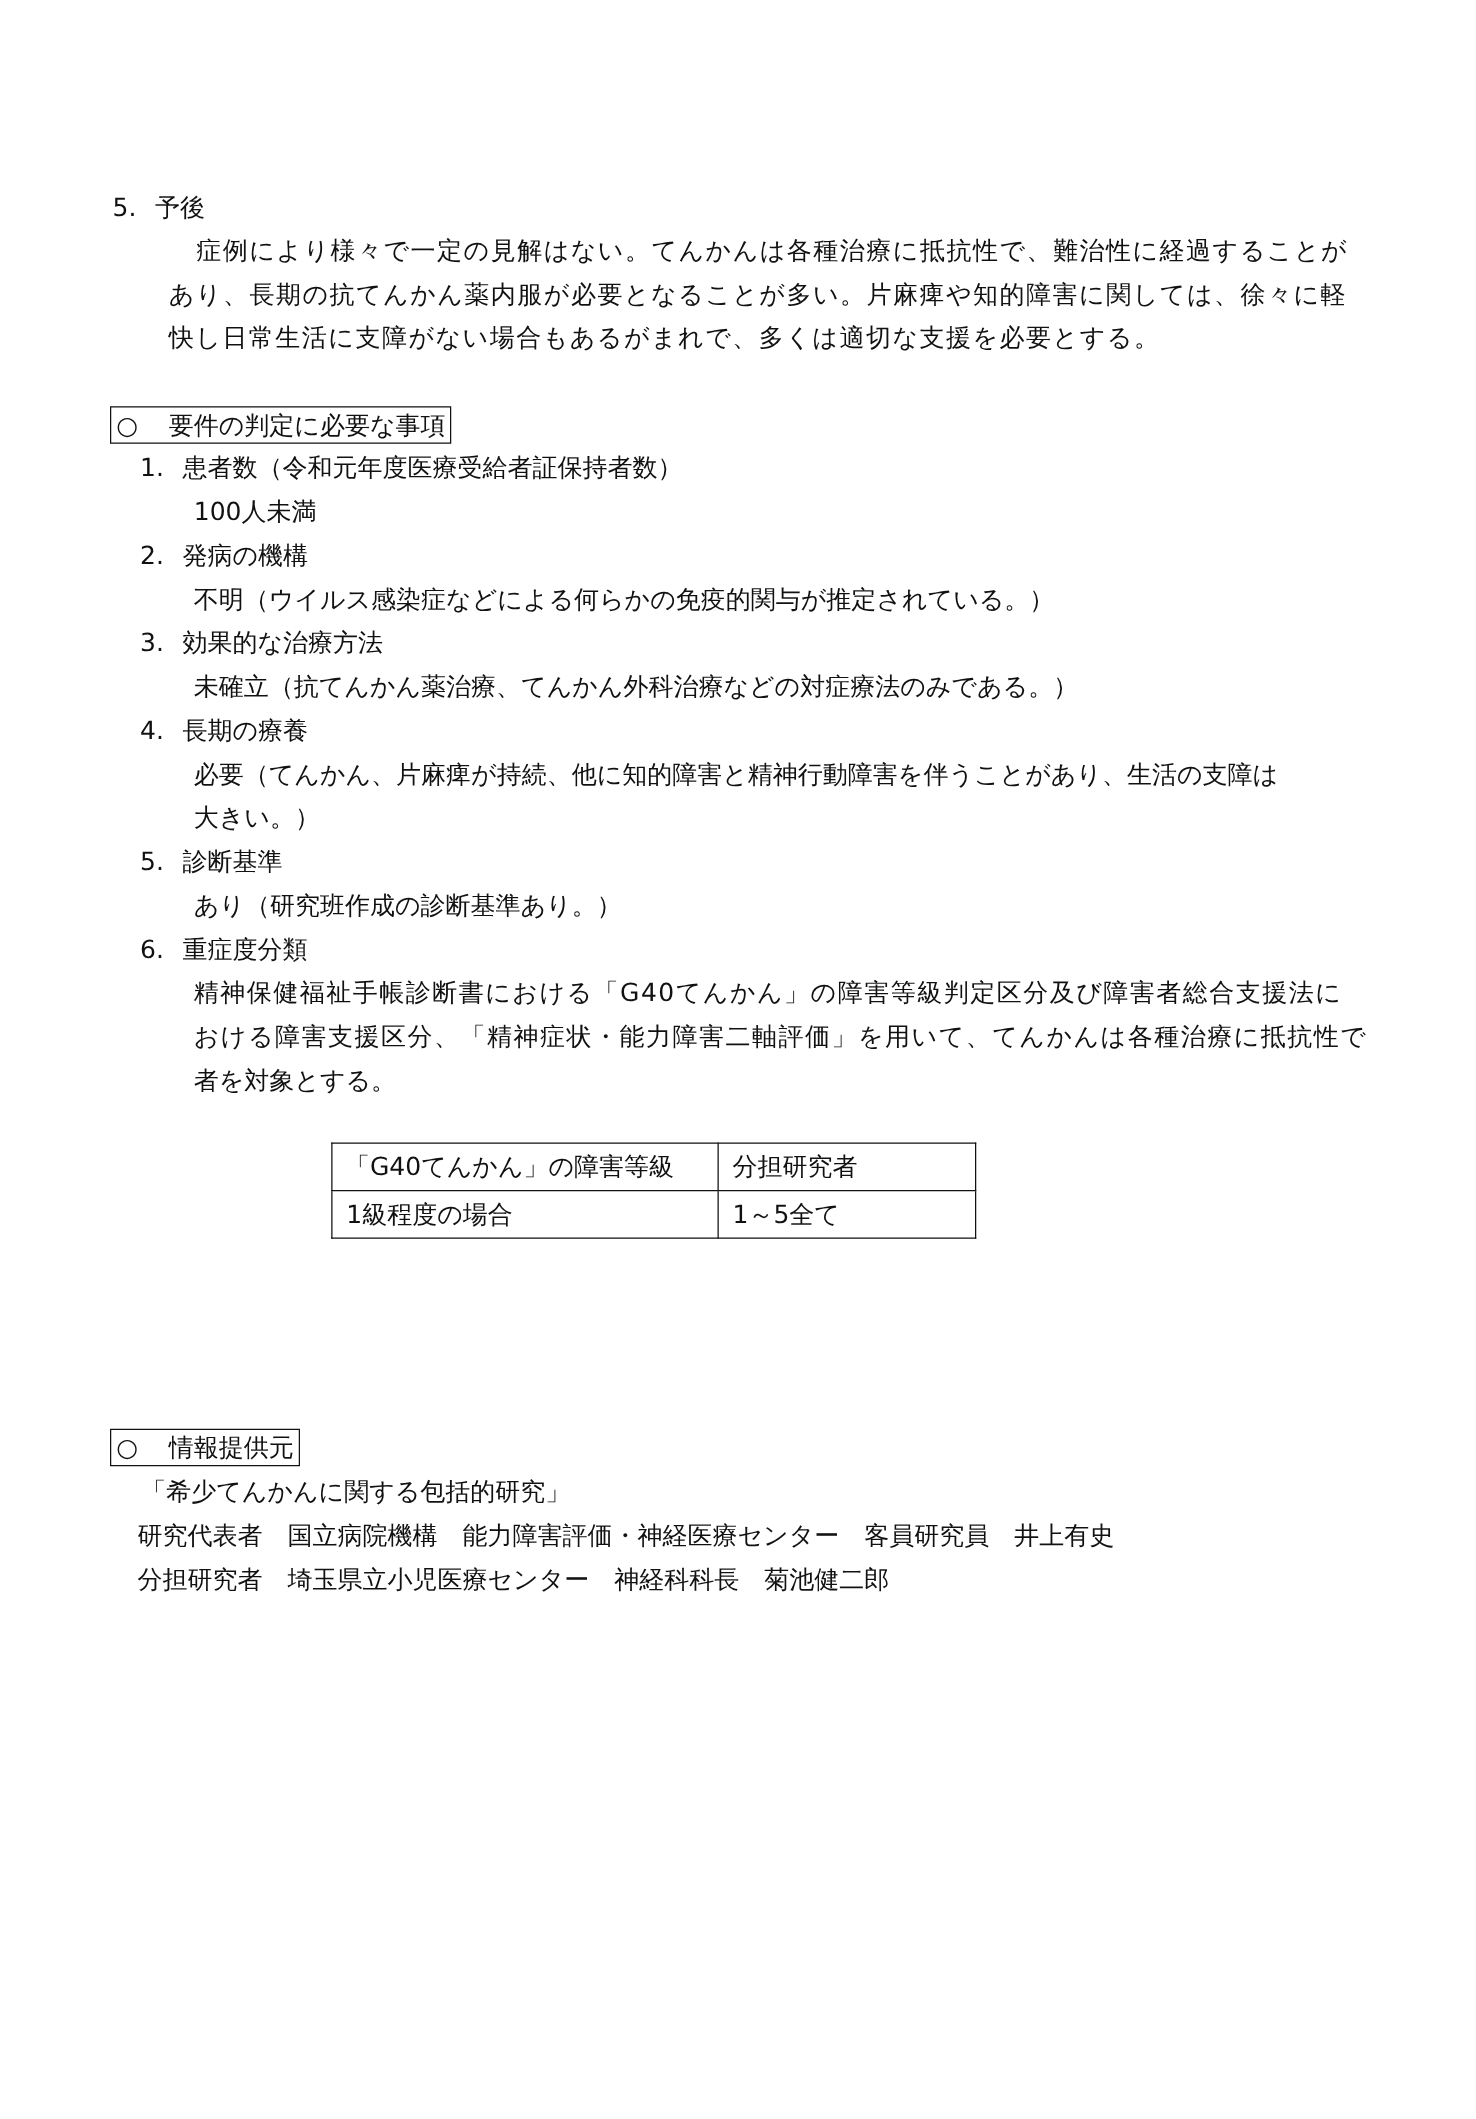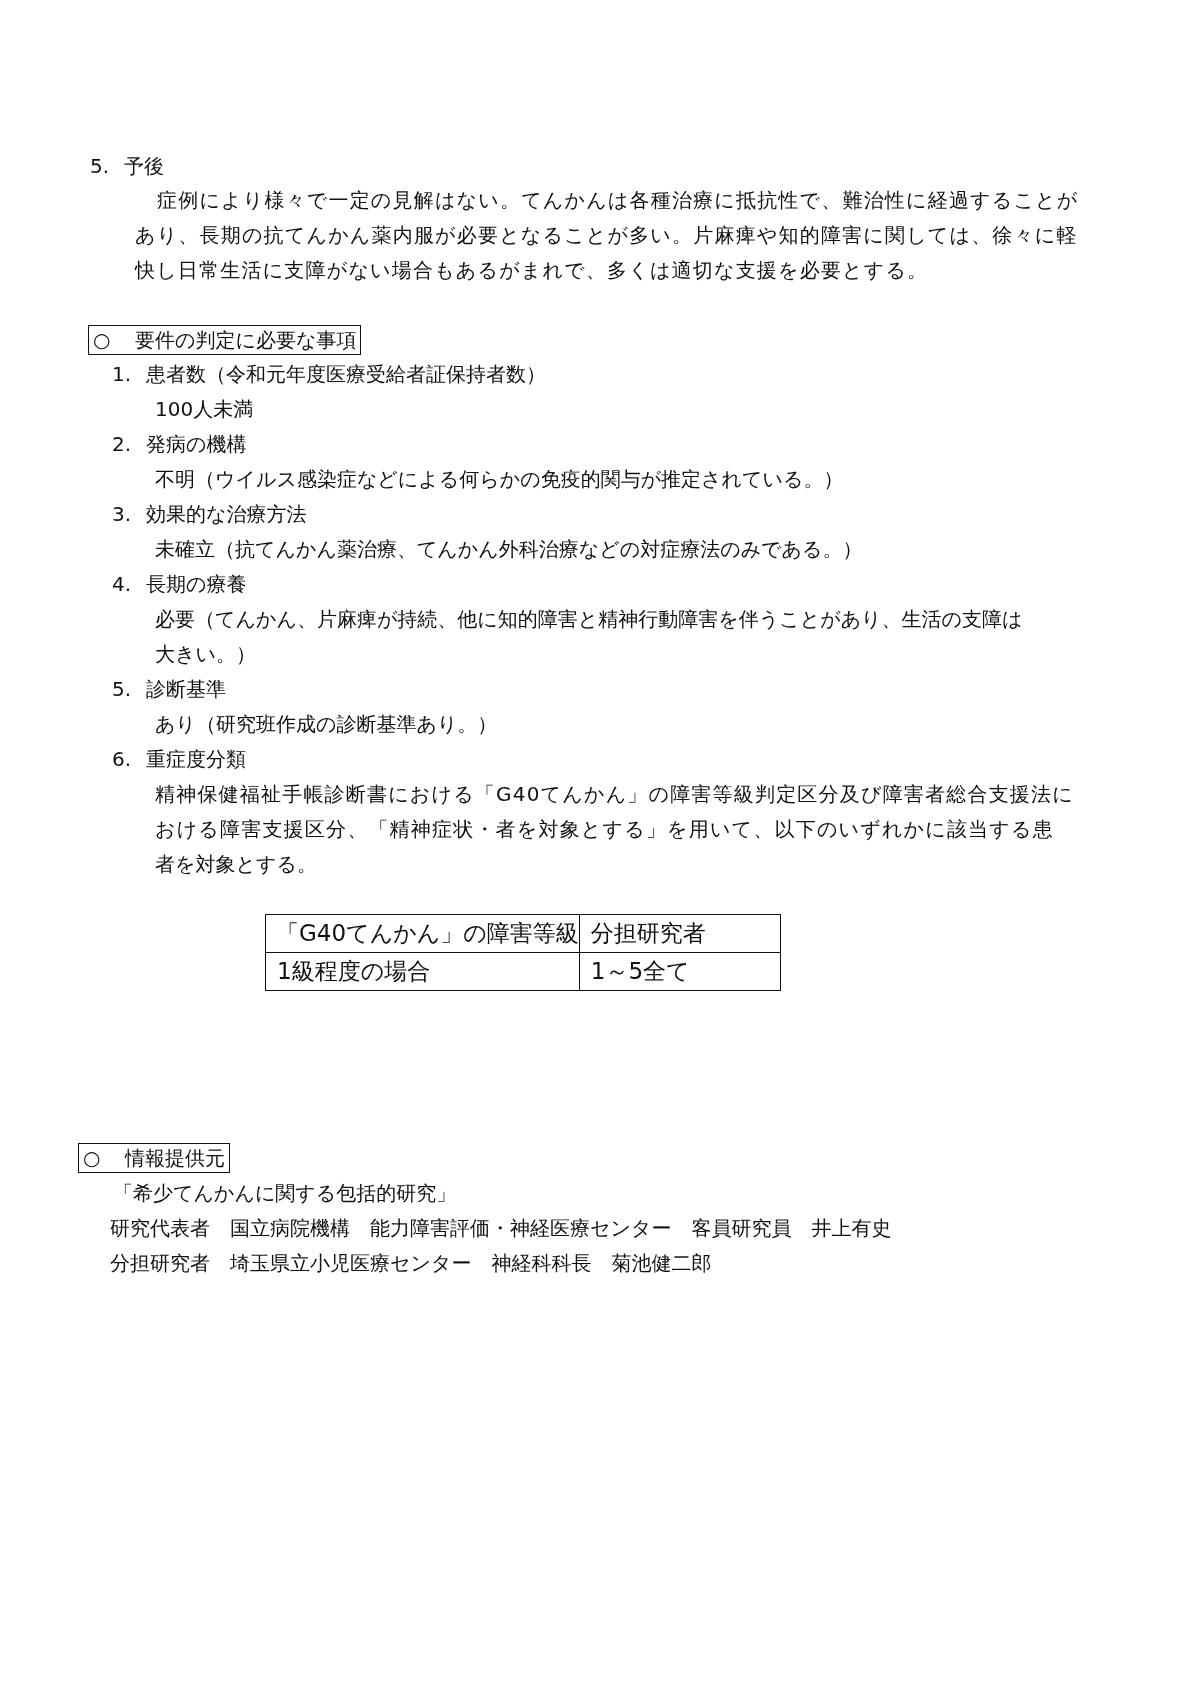--- a/index.html
+++ b/index.html
@@ -32,21 +32,21 @@
   }
   .boxed .circle { display: inline-block; width: 42px; }
   .item-label { left: 112px; }
   .item-content { left: 155px; text-align: center; }
   table.grade-table {
     position: absolute;
     left: 265px;
     top: 914px;
     width: 516px;
     border-collapse: collapse;
-    font-size: 23px;
+    font-size: 20px;
   }
   table.grade-table td {
     border: 1.5px solid #111111;
     height: 37px;
     padding: 0 0 0 11px;
     line-height: 37px;
     white-space: nowrap;
     vertical-align: middle;
   }
   table.grade-table td.c1 { width: 297px; }
@@ -90,35 +90,35 @@
 
 <div class="abs item-label" style="top:672px;">
   <span class="num">5.</span><span>診断基準</span>
 </div>
 <div class="abs item-content" style="top:707px;">あり（研究班作成の診断基準あり。）</div>
 
 <div class="abs item-label" style="top:742px;">
   <span class="num">6.</span><span>重症度分類</span>
 </div>
 <div class="abs item-content para-line" style="top:777px;">精神保健福祉手帳診断書における「G40てんかん」の障害等級判定区分及び障害者総合支援法に</div>
-<div class="abs item-content para-line" style="top:812px;">おける障害支援区分、「精神症状・者を対象とする」を用いて、以下のいずれかに該当する患</div>
+<div class="abs item-content para-line" style="top:812px;">おける障害支援区分、「精神症状・能力障害二軸評価」を用いて、てんかんは各種治療に抵抗性で</div>
 <div class="abs item-content" style="top:847px;">者を対象とする。</div>
 
 <table class="grade-table">
   <tbody>
       <tr>
     <td class="c1 hc1">「G40てんかん」の障害等級</td>
     <td>分担研究者</td>
   </tr>
   <tr>
     <td class="c1">1級程度の場合</td>
     <td>1～5全て</td>
   </tr>
 </tbody>
   </table>
 
-<div class="boxed" style="left:78px; top:1143px;">
+<div class="boxed" style="left:88px; top:1143px;">
   <span class="circle">○</span><span>情報提供元</span>
 </div>
 
 <div class="abs" style="left:113px; top:1176px;">「希少てんかんに関する包括的研究」</div>
 <div class="abs info-line" style="top:1211px;">研究代表者　国立病院機構　能力障害評価・神経医療センター　客員研究員　井上有史</div>
 <div class="abs info-line" style="top:1246px;">分担研究者　埼玉県立小児医療センター　神経科科長　菊池健二郎</div>
 
 </body></html>

